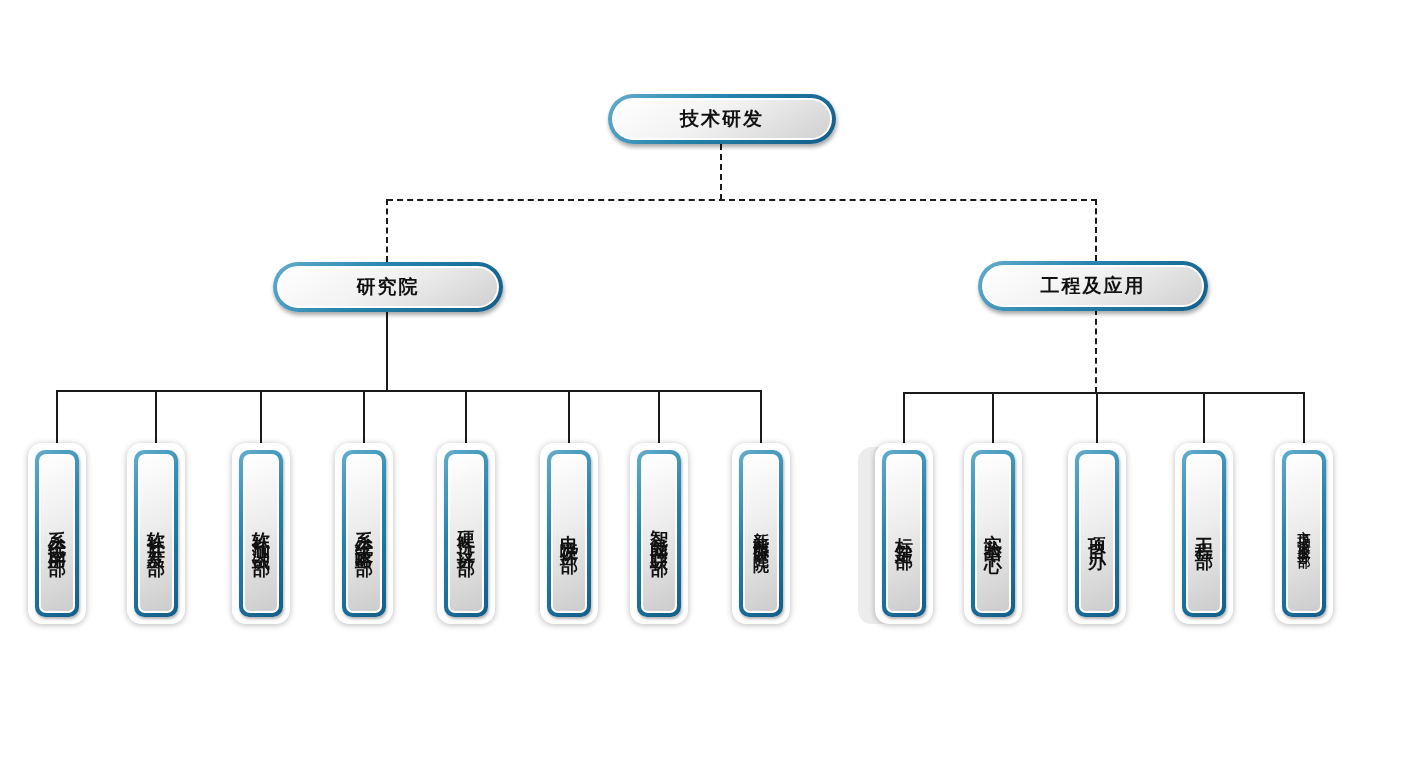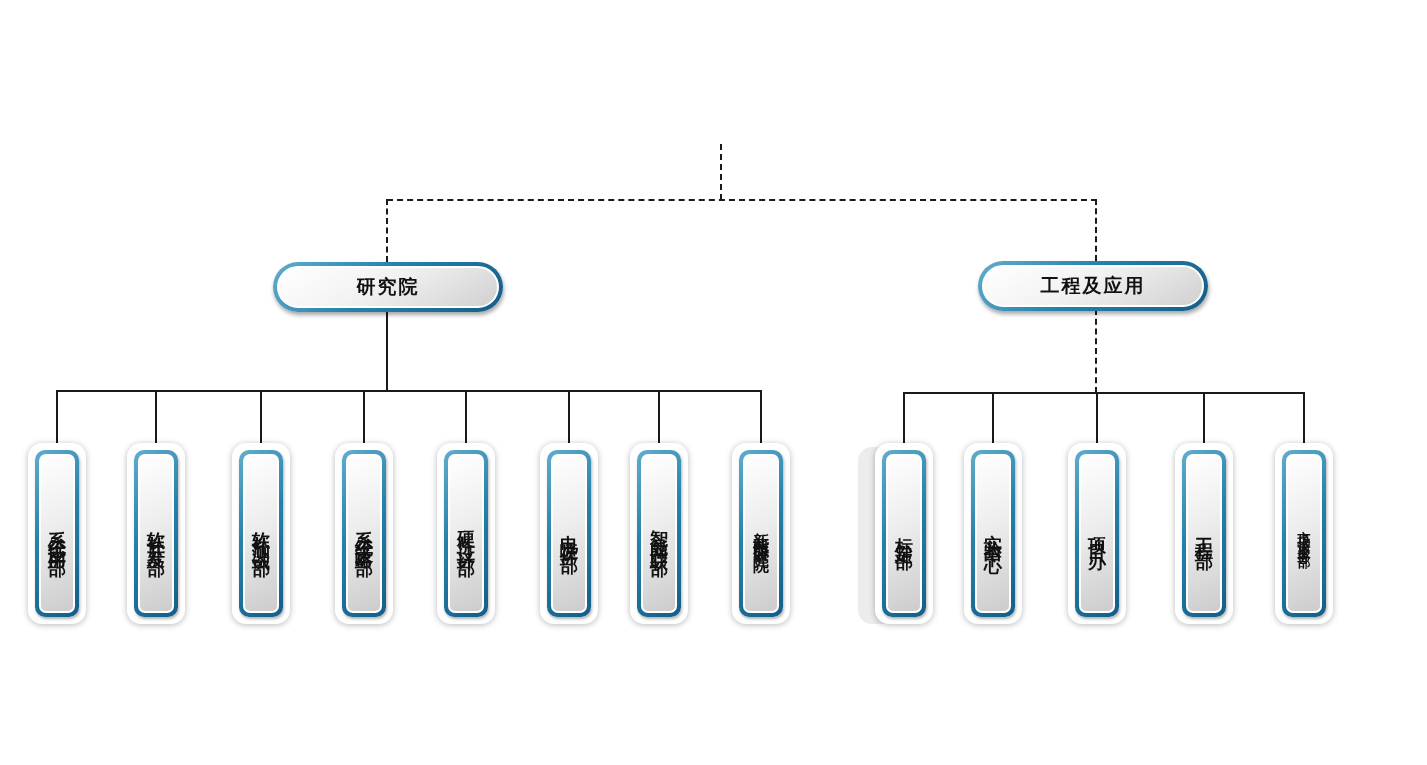--- a/index.html
+++ b/index.html
@@ -73,20 +73,25 @@
   <div class="line solid-v" style="left:760px;top:390px;height:62px"></div>
 
   <div class="line dash-v" style="left:1095px;top:309px;height:84px"></div>
   <div class="line solid-h" style="left:903px;top:392px;width:402px"></div>
   <div class="line solid-v" style="left:903px;top:392px;height:61px"></div>
   <div class="line solid-v" style="left:992px;top:392px;height:61px"></div>
   <div class="line solid-v" style="left:1096px;top:392px;height:61px"></div>
   <div class="line solid-v" style="left:1203px;top:392px;height:61px"></div>
   <div class="line solid-v" style="left:1303px;top:392px;height:61px"></div>
 
+  <div class="pill" style="left:608px;top:94px;width:228px">
+    <div class="pill-fill">
+      <span>技术研发</span>
+    </div>
+  </div>
 
   <div class="pill" style="left:978px;top:261px;width:230px">
     <div class="pill-fill">
       <span>工程及应用</span>
     </div>
   </div>
   <div class="pill" style="left:273px;top:262px;width:230px">
     <div class="pill-fill">
       <span>研究院</span>
     </div>

